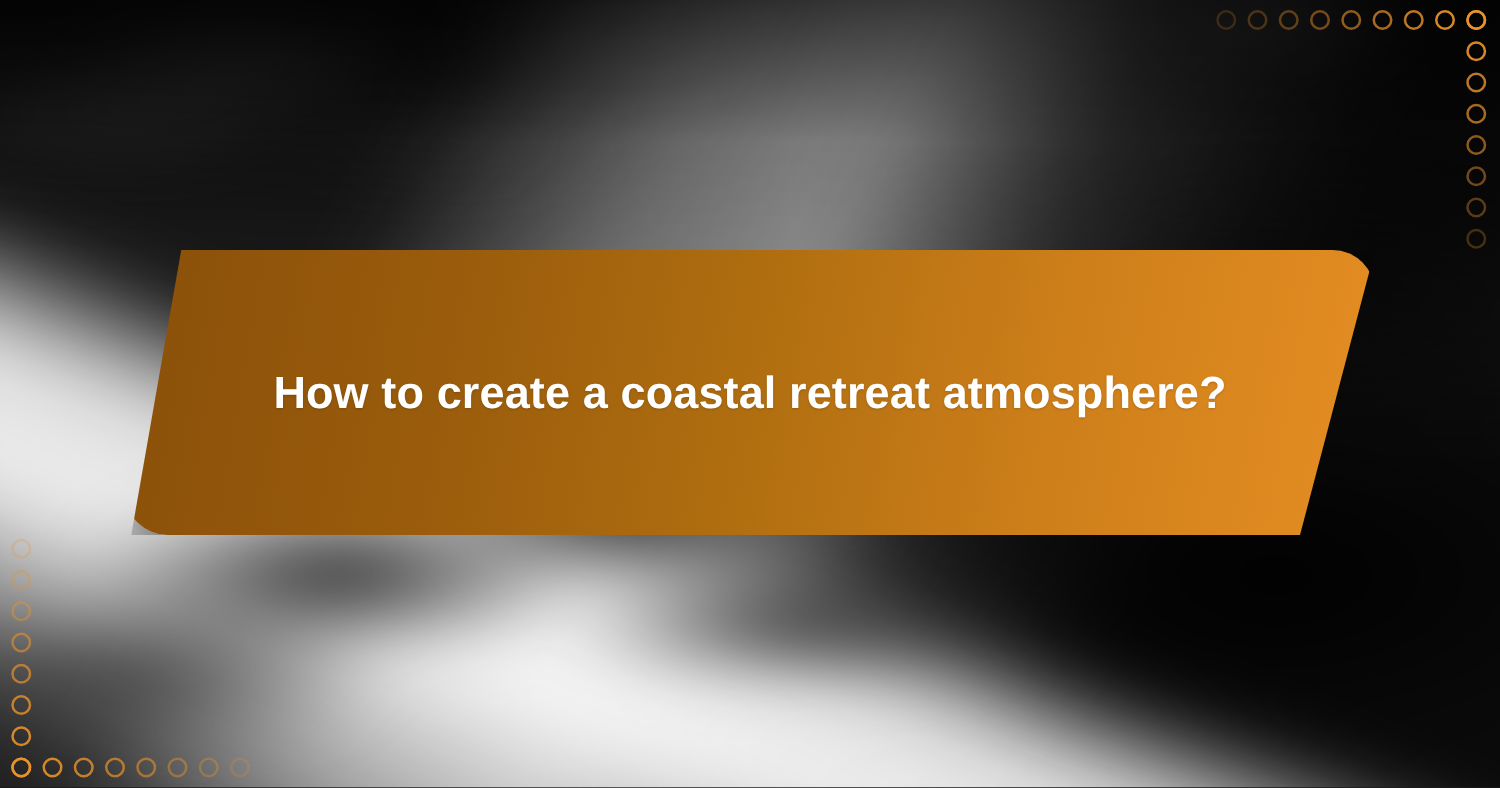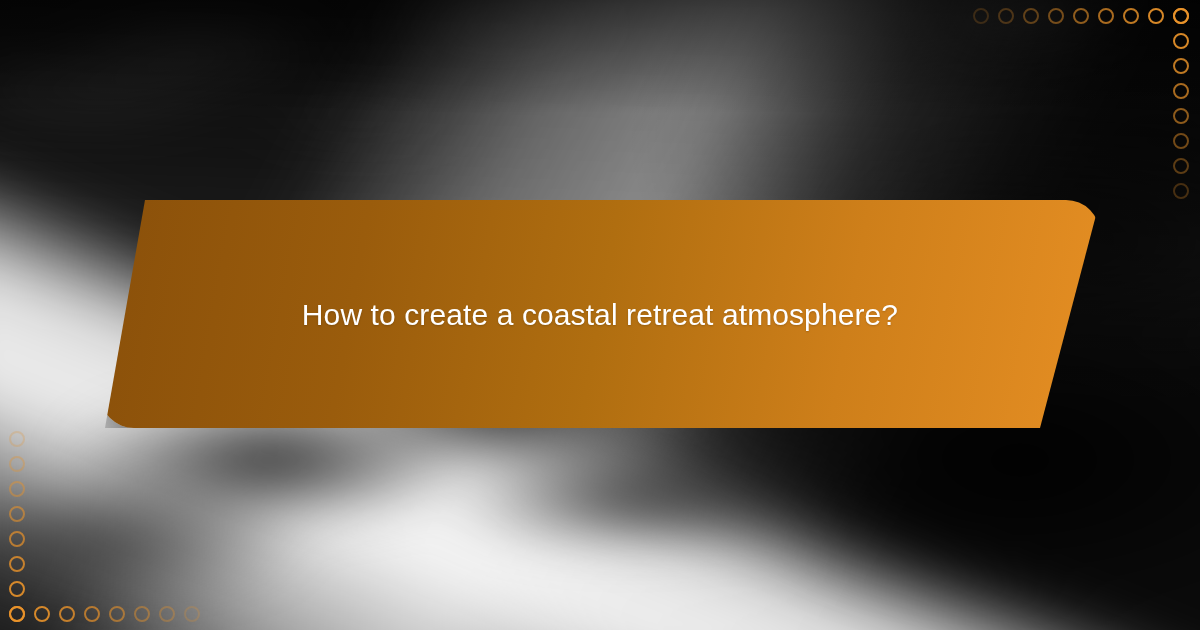--- a/index.html
+++ b/index.html
@@ -153,22 +153,22 @@
   #question-card::before {
     content: "";
     position: absolute;
     inset: 0;
     border-radius: 34px;
     pointer-events: none;
   }
 
   #question-text {
     color: #FFFFFF;
-    font-size: 30px;
-    font-weight: 400;
+    font-size: 36px;
+    font-weight: 700;
     letter-spacing: .1px;
     line-height: 1.3;
     text-align: center;
     max-width: 860px;
     padding: 0 40px;
     text-shadow: 0 1px 2px rgba(0,0,0,.18);
   }
 </style>
 </head>
 <body>

